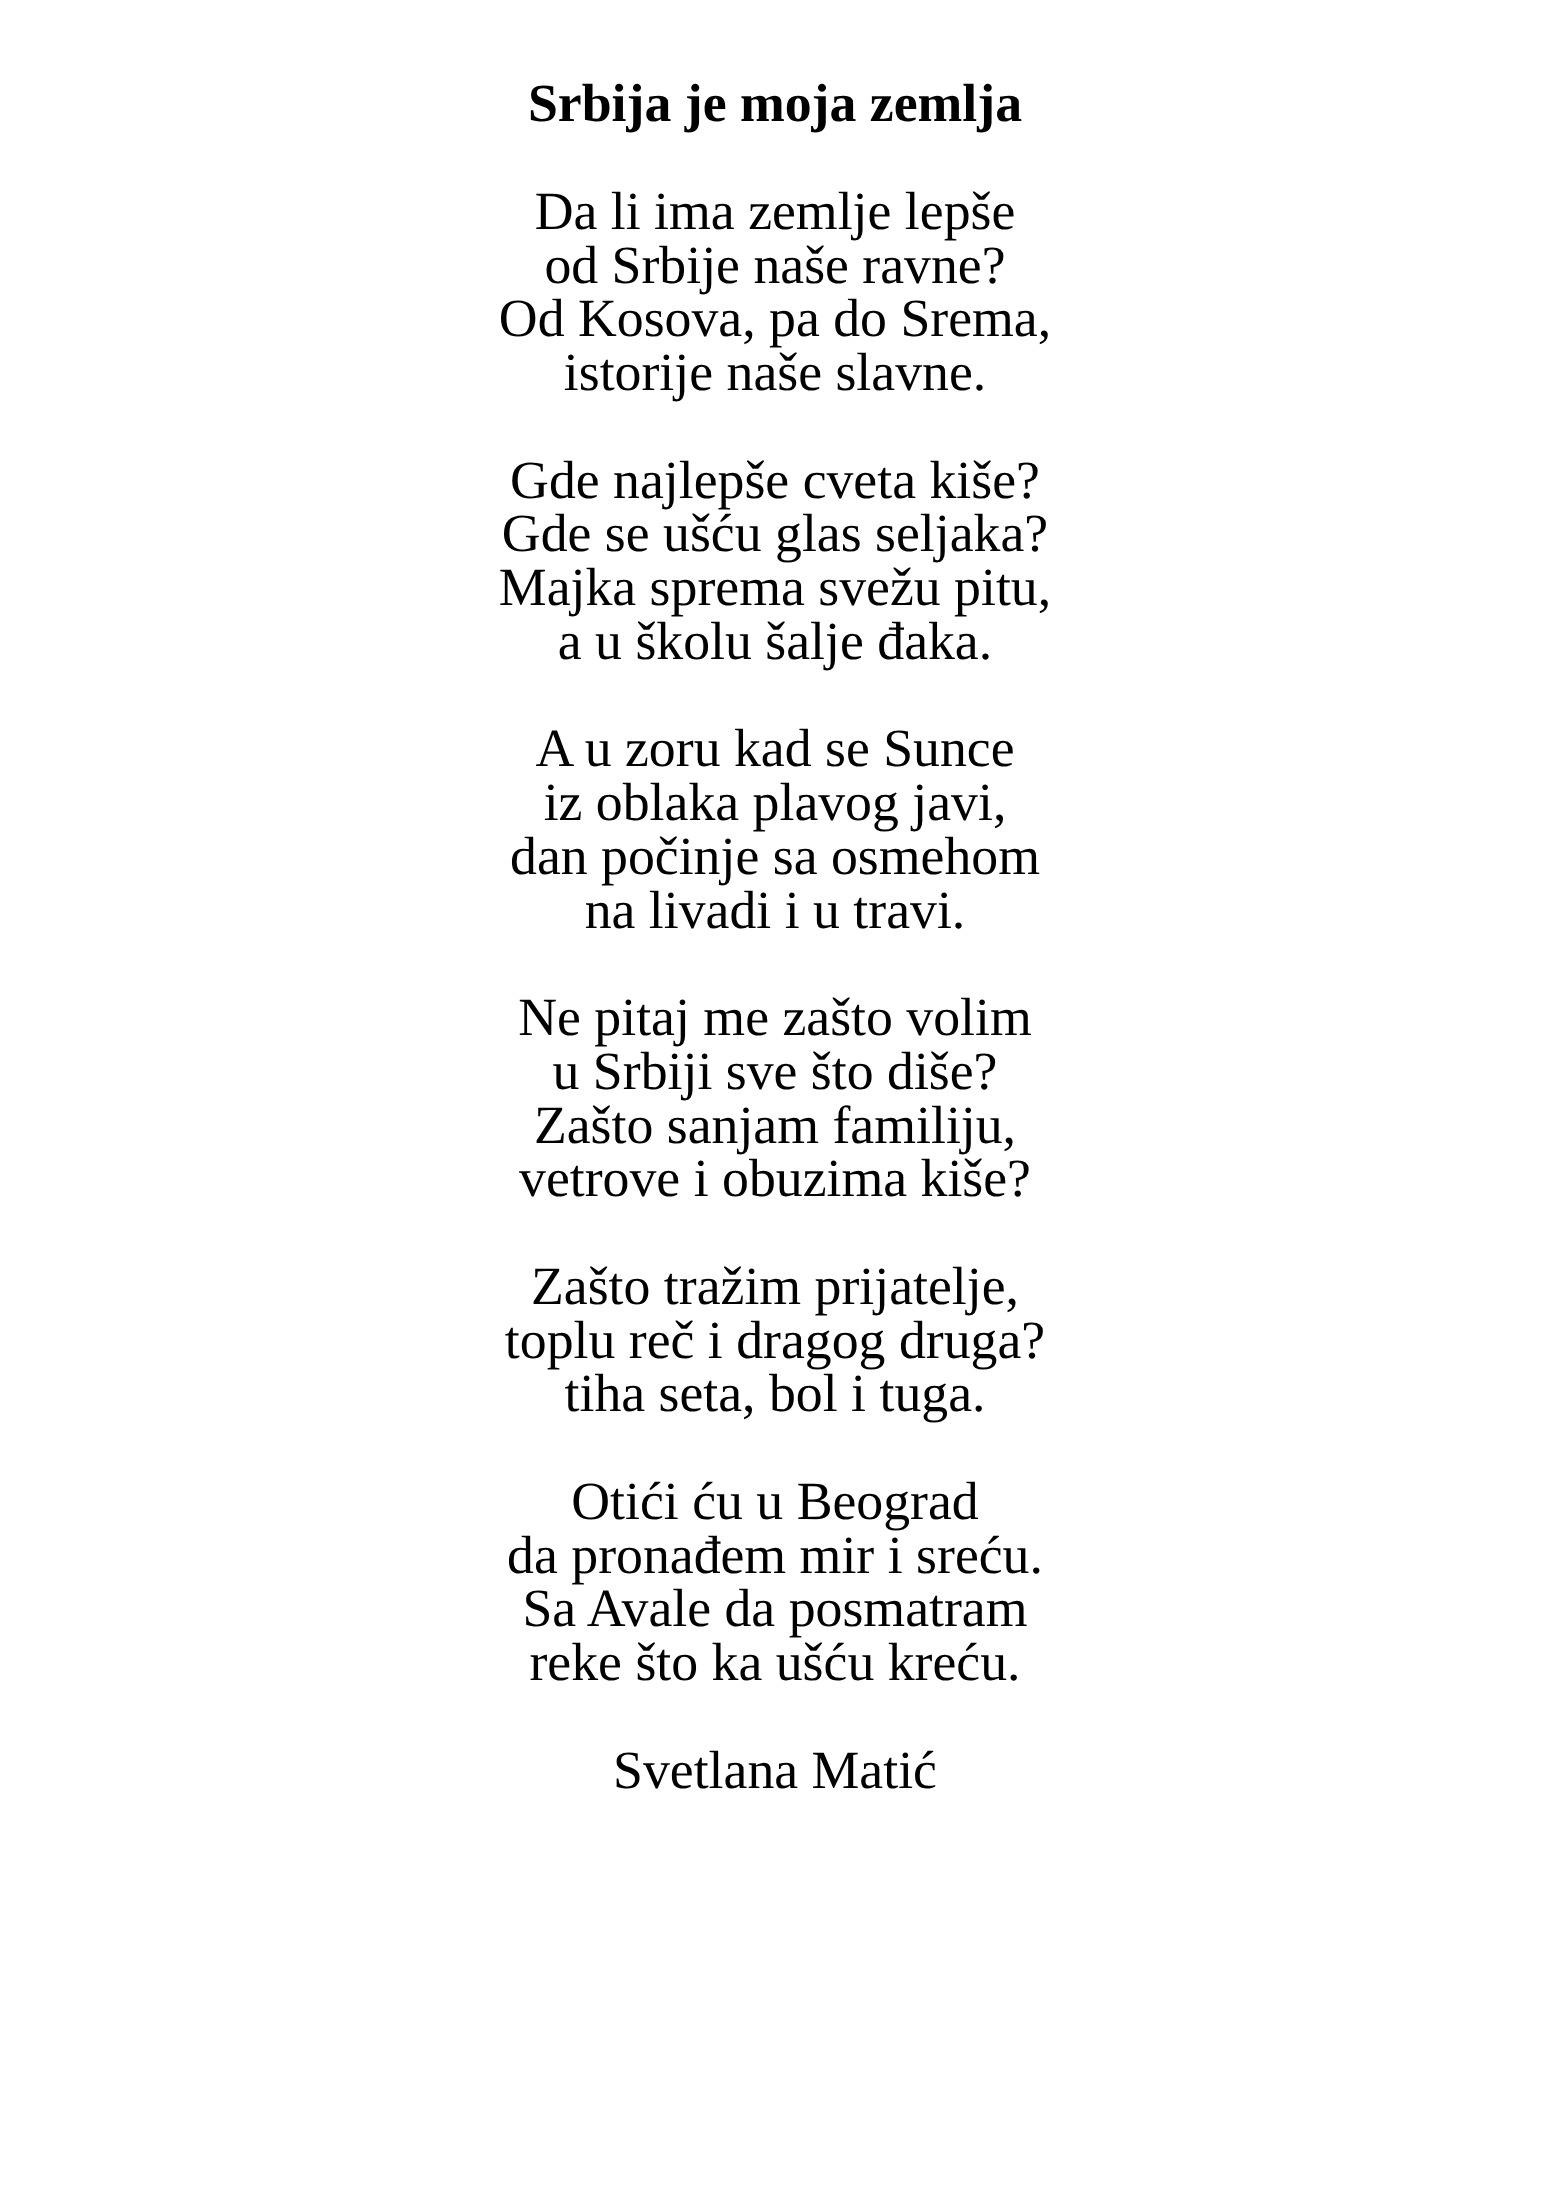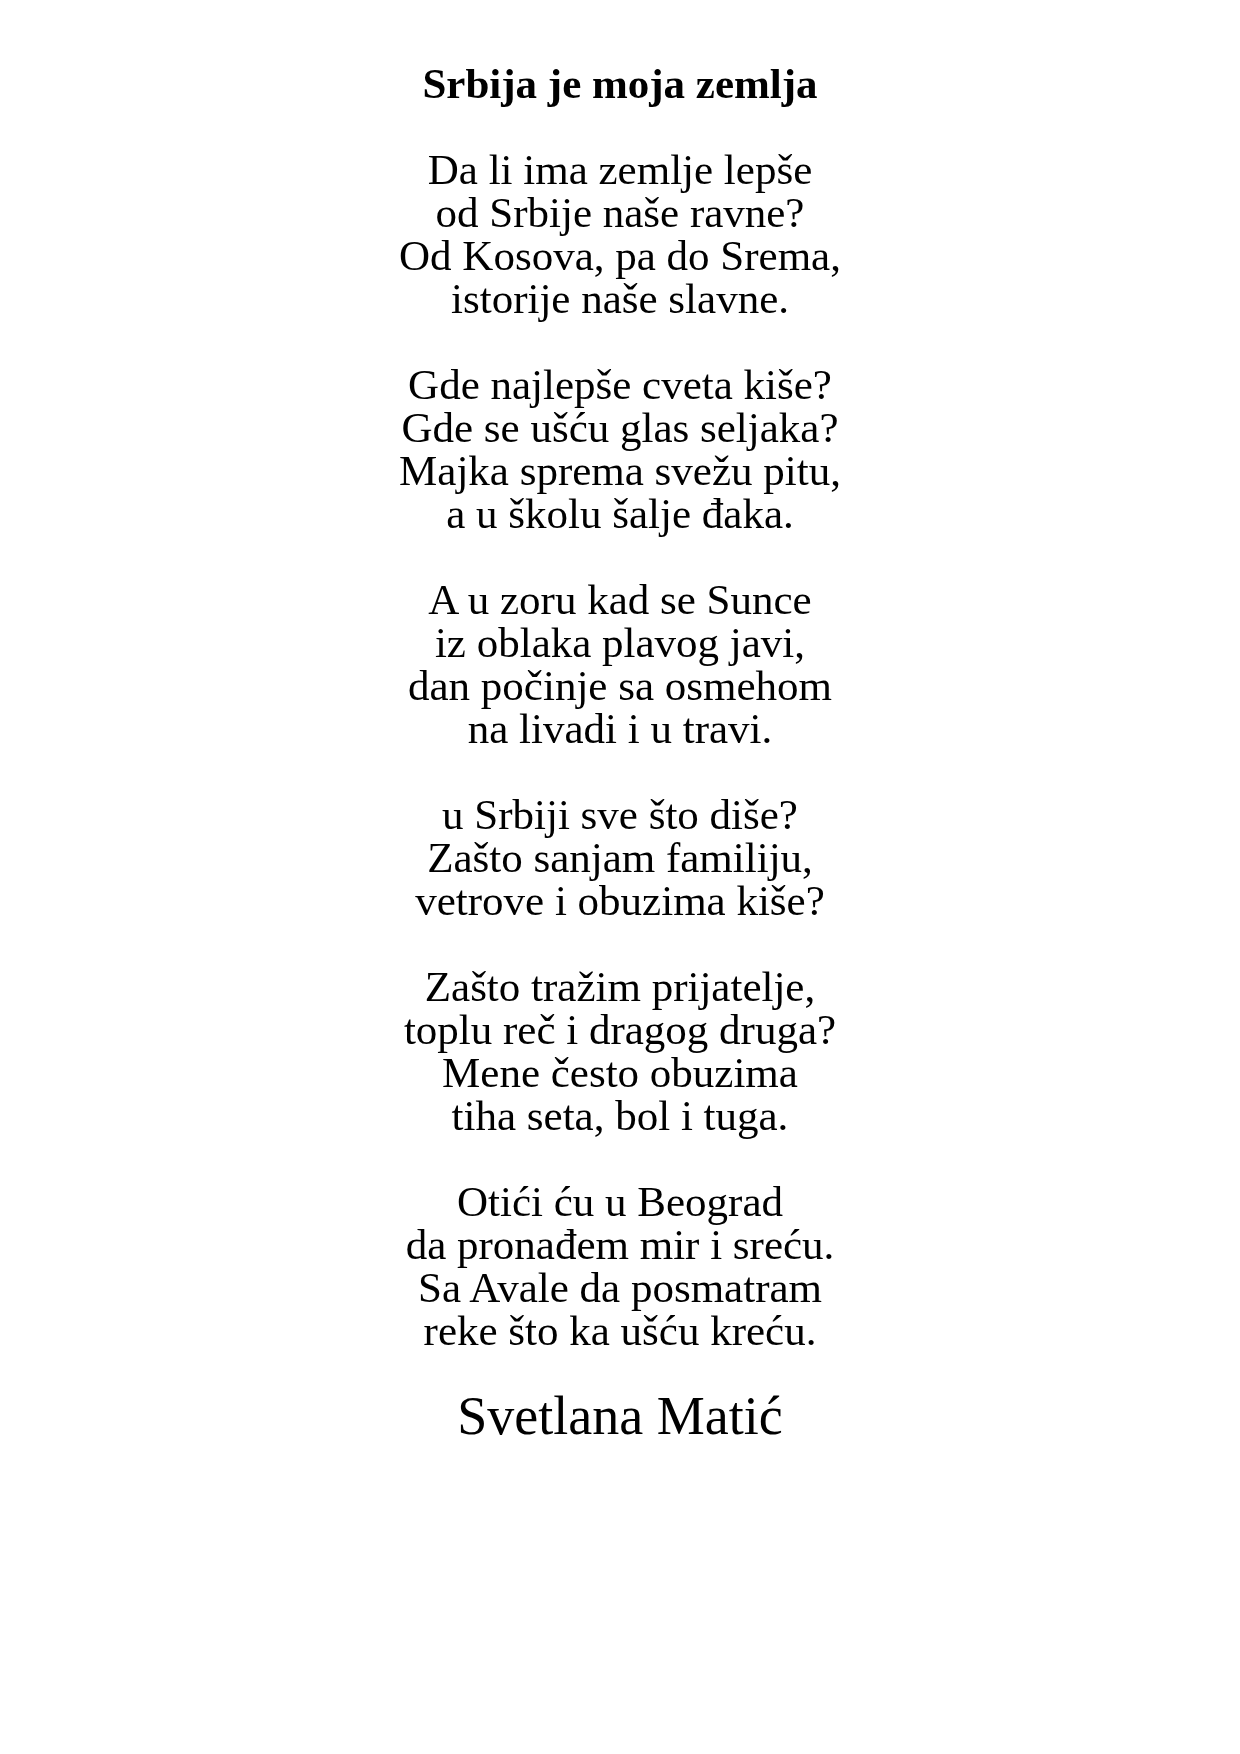--- a/index.html
+++ b/index.html
@@ -32,21 +32,21 @@
   .stanza {
     margin: 11px 0 43px 0;
     text-align: center;
   }
   .line {
     font-size: 43px;
     line-height: 43px;
     white-space: pre;
   }
   .author {
-    font-size: 54px;
+    font-size: 43px;
     line-height: 43px;
     margin: 0;
     text-align: center;
   }
 </style>
 </head>
 <body>
 
 <main class="page">
   <h1 class="title">Srbija je moja zemlja</h1>
@@ -64,28 +64,28 @@
         <div class="line">Majka sprema svežu pitu,</div>
         <div class="line">a u školu šalje đaka.</div>
       </div>
       <div class="stanza">
         <div class="line">A u zoru kad se Sunce</div>
         <div class="line">iz oblaka plavog javi,</div>
         <div class="line">dan počinje sa osmehom</div>
         <div class="line">na livadi i u travi.</div>
       </div>
       <div class="stanza">
+        <div class="line">Ne pitaj me zašto volim</div>
         <div class="line">u Srbiji sve što diše?</div>
         <div class="line">Zašto sanjam familiju,</div>
         <div class="line">vetrove i obuzima kiše?</div>
       </div>
       <div class="stanza">
         <div class="line">Zašto tražim prijatelje,</div>
         <div class="line">toplu reč i dragog druga?</div>
-        <div class="line">Mene često obuzima</div>
         <div class="line">tiha seta, bol i tuga.</div>
       </div>
       <div class="stanza">
         <div class="line">Otići ću u Beograd</div>
         <div class="line">da pronađem mir i sreću.</div>
         <div class="line">Sa Avale da posmatram</div>
         <div class="line">reke što ka ušću kreću.</div>
       </div>
     </section>
 

